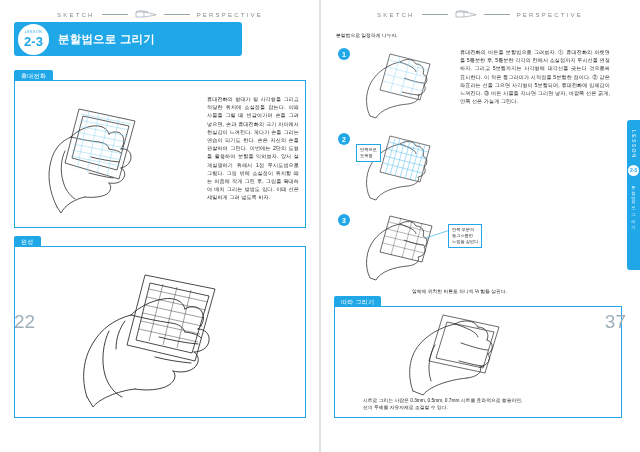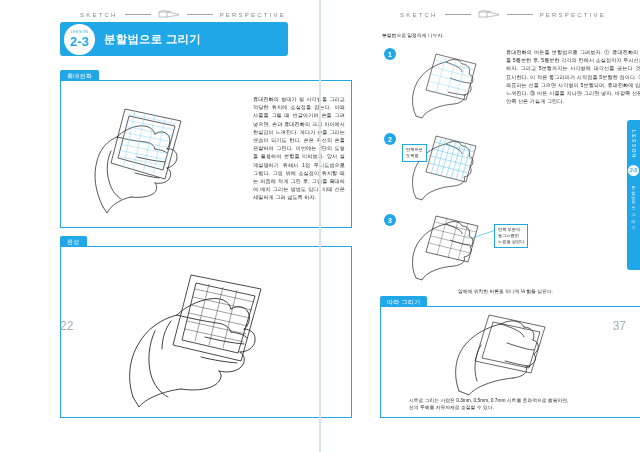--- a/index.html
+++ b/index.html
@@ -5,21 +5,21 @@
   * { box-sizing: border-box; }
   html, body { margin:0; padding:0; }
   body {
     width: 640px; height: 452px;
     background: #ffffff;
     font-family: "Liberation Sans", sans-serif;
     overflow: hidden;
     position: relative;
   }
   .spread { position:absolute; inset:0; display:flex; }
-  .page { position:relative; height:341px; background:#ffffff;margin-left:46px; }
+  .page { position:relative; height:341px; background:#ffffff; }
   .page-left { width:320px; }
   .page-right { width:320px; }
   .gutter {
     position:absolute; left:319px; top:0; width:2px; height:452px;
     background:linear-gradient(to right,#e9eef2,#cfd8de,#e9eef2);
   }
 
   
   .book-head {
     position:absolute; top:10px; width:100%;
@@ -99,21 +99,21 @@
     display:flex; align-items:center; justify-content:center;
   }
   .side-tab .st-sub {
     color:#d8f0fd; font-size:4.3px; letter-spacing:1px;
     writing-mode:vertical-rl;
   }
 
   
   .pnum {
     position:absolute; bottom:8px;
-    font-size:12px; color:#9fb0bb; font-weight:300;
+    font-size:19px; color:#9fb0bb; font-weight:300;
   }
   .pnum-left { left:14px; }
   .pnum-right { right:14px; }
 
   
   .callout {
     position:absolute; font-size:4.2px; line-height:6px; color:#222;
     border:.7px solid #1fa7e8; padding:2px 3px; background:#fff;
     white-space:pre-line;
   }

